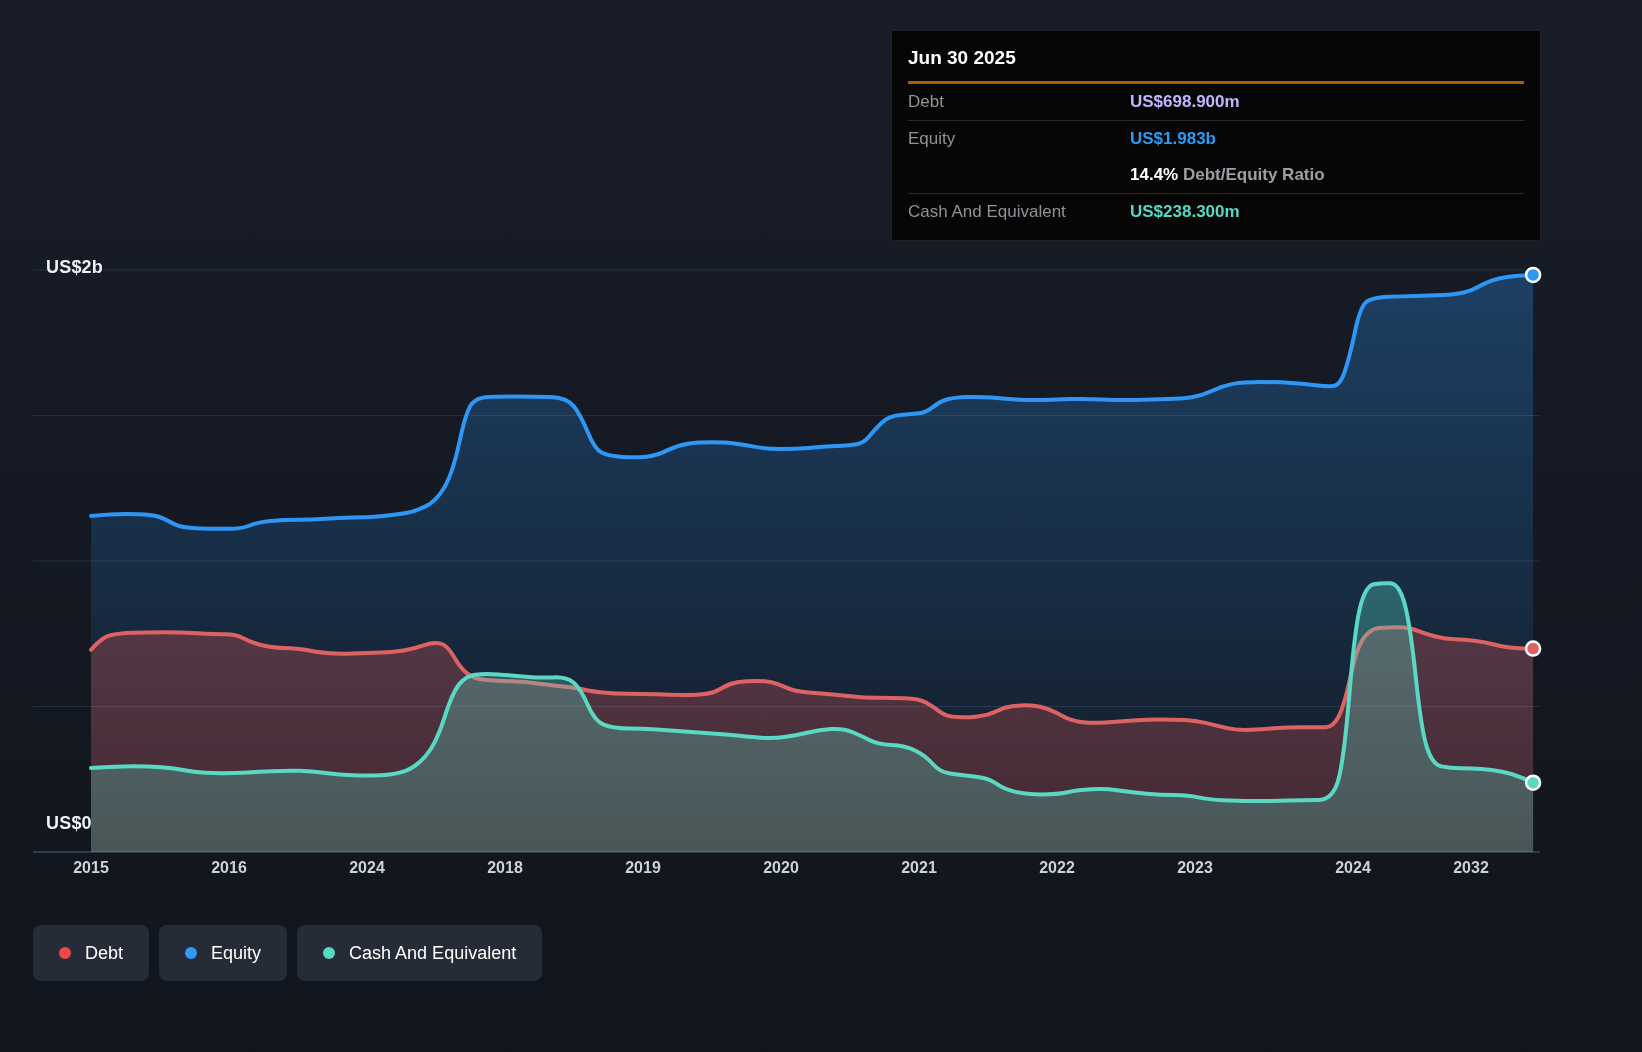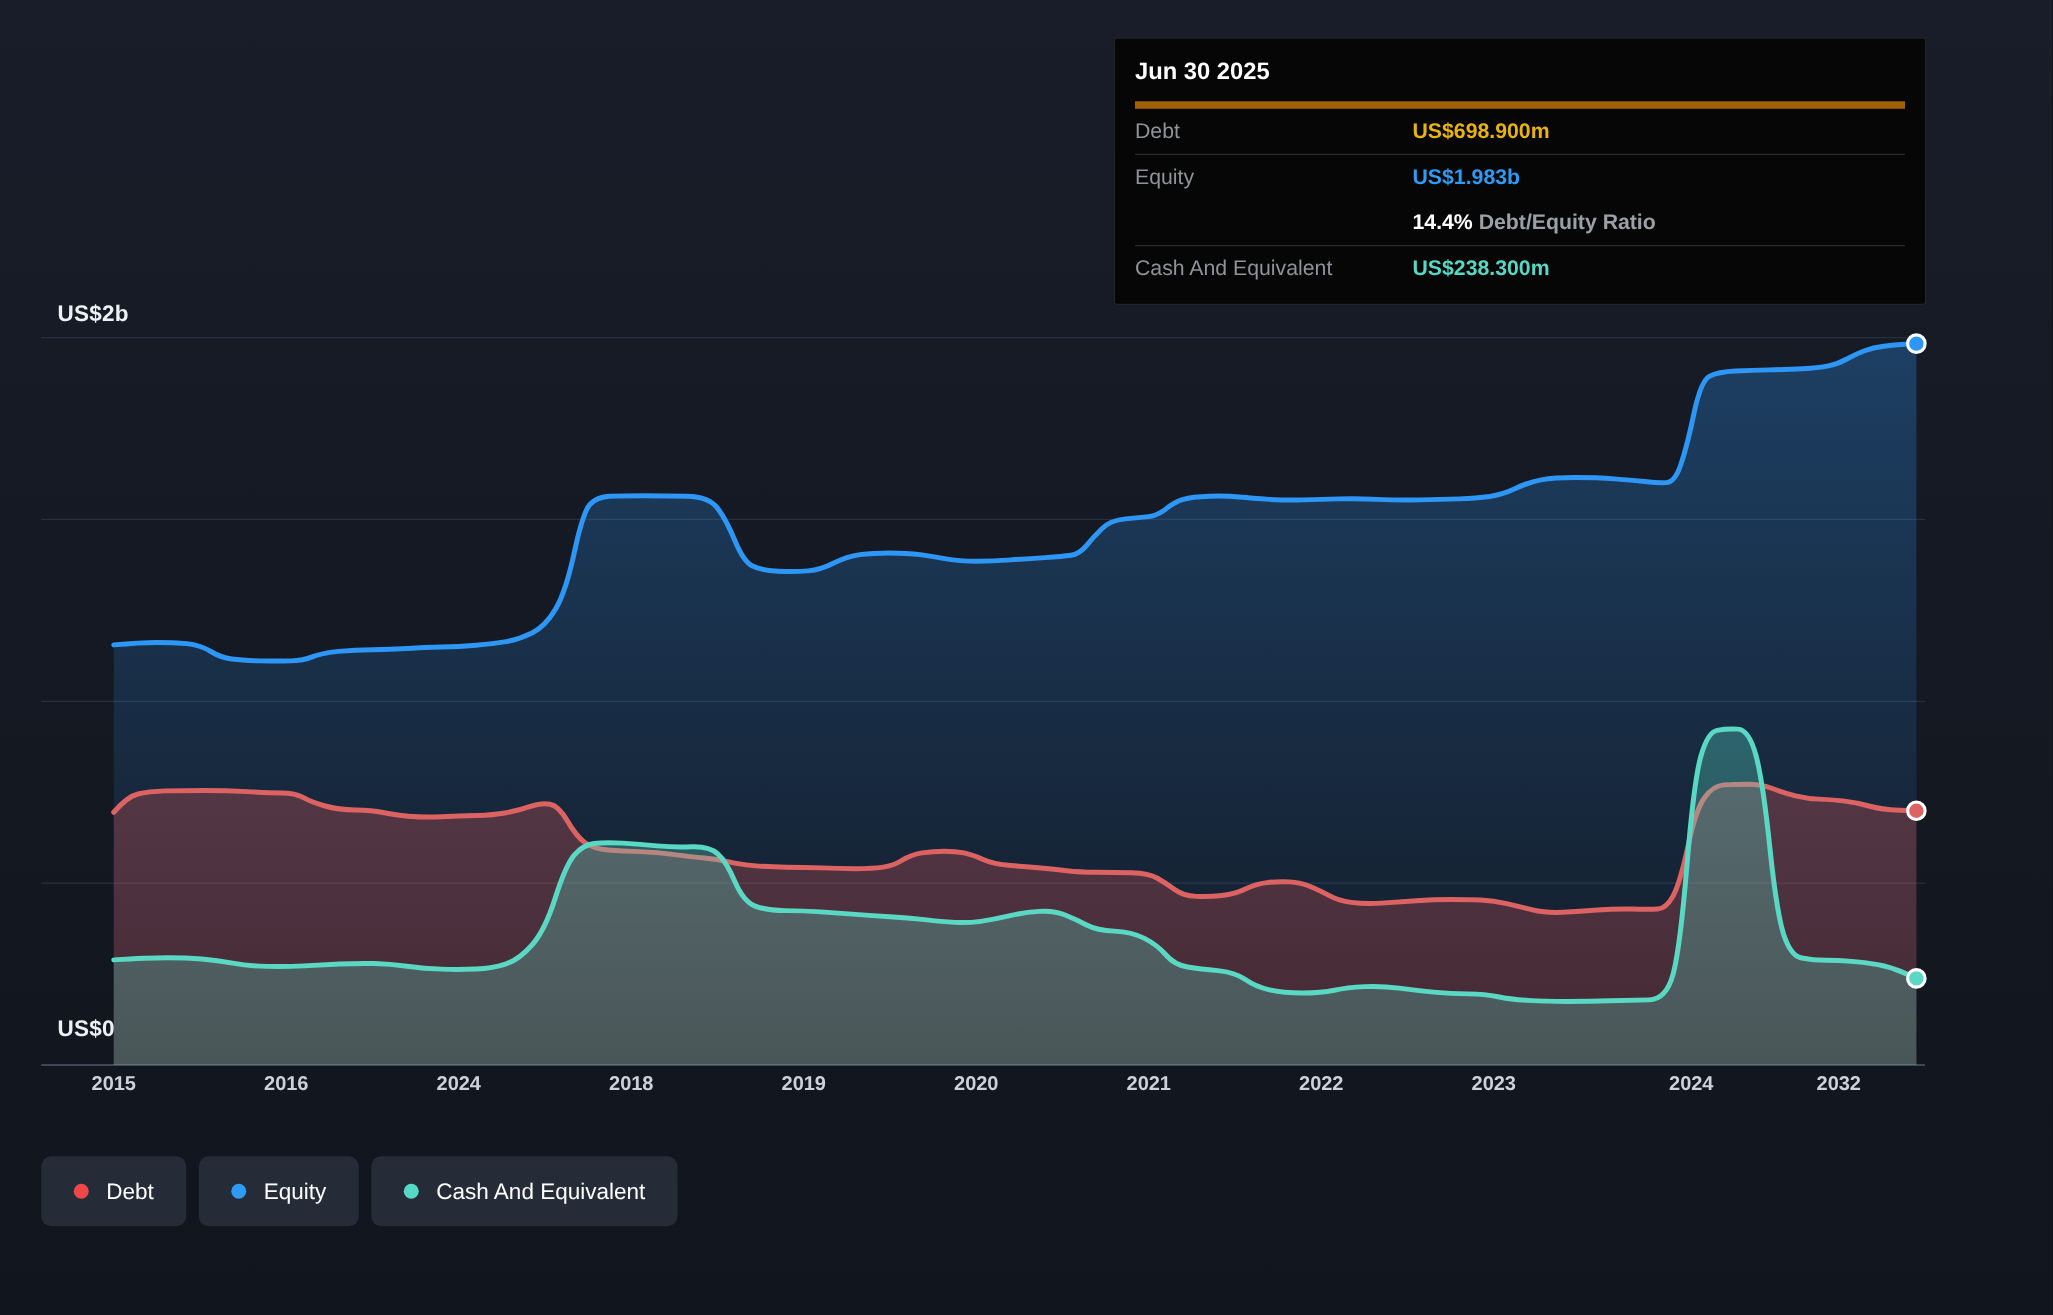--- a/index.html
+++ b/index.html
@@ -3,30 +3,30 @@
 <meta charset="utf-8">
 <style>
   html,body{margin:0;padding:0;background:#0e1219;}
   .stage{
     position:relative;width:1642px;height:1052px;overflow:hidden;
     background:linear-gradient(180deg,#181d29 0%,#141923 45%,#11151d 100%);
     font-family:"Liberation Sans","DejaVu Sans",sans-serif;
   }
   svg#chart-svg{position:absolute;left:0;top:0;}
   .ylabel{position:absolute;left:46px;color:#eef1f4;font-size:18px;font-weight:700;letter-spacing:.2px;}
-  .ylabel.top{top:241px;}
+  .ylabel.top{top:257px;}
   .ylabel.bottom{top:813px;}
   .xlabel{position:absolute;top:859px;transform:translateX(-50%);color:#ccd2da;font-size:16px;font-weight:700;}
   
   .tooltip{
     position:absolute;left:891px;top:30px;width:650px;box-sizing:border-box;
     background:#060606;border:1px solid #232323;border-radius:3px;
     padding:12px 16px 10px 16px;color:#fff;
   }
-  .tt-title{font-size:19px;font-weight:700;padding:4px 0 12px 0;border-bottom:6px solid #a16207;}
+  .tt-title{font-size:19px;font-weight:700;padding:4px 0 12px 0;border-bottom:3px solid #a16207;}
   .tt-row{display:flex;align-items:center;padding:8px 0;font-size:17px;}
   .tt-row.sep{border-top:1px solid #2a2a2a;}
   .tt-label{flex:0 0 222px;color:#8f9399;}
   .tt-value{font-weight:700;}
   .tt-ratio-strong{color:#ffffff;font-weight:700;}
   .tt-ratio-label{color:#9aa0a6;font-weight:700;}
   
   .legend{position:absolute;left:33px;top:925px;display:flex;gap:10px;}
   .legend-pill{
     display:inline-flex;align-items:center;gap:14px;height:56px;padding:0 26px;
@@ -86,21 +86,21 @@
       <span class="xlabel" style="left: 1195px;">2023</span>
       <span class="xlabel" style="left: 1333px; margin-left: 20px;">2024</span>
       <span class="xlabel" style="left: 1471px;">2032</span>
     </div>
 
   <div class="tooltip">
     <div class="tt-title">Jun 30 2025</div>
     <div id="tt-rows">
         <div class="tt-row">
           <div class="tt-label">Debt</div>
-          <div class="tt-value" style="color: #eab308;">US$698.900m</div>
+          <div class="tt-value" style="color: #c4b5fd;">US$698.900m</div>
         </div>
         <div class="tt-row sep">
           <div class="tt-label">Equity</div>
           <div class="tt-value" style="color: rgb(46, 155, 245);">US$1.983b</div>
         </div>
         <div class="tt-row">
           <div class="tt-label"></div>
           <div class="tt-value"><span class="tt-ratio-strong">14.4% </span><span class="tt-ratio-label">Debt/Equity Ratio</span></div>
         </div>
         <div class="tt-row sep">

